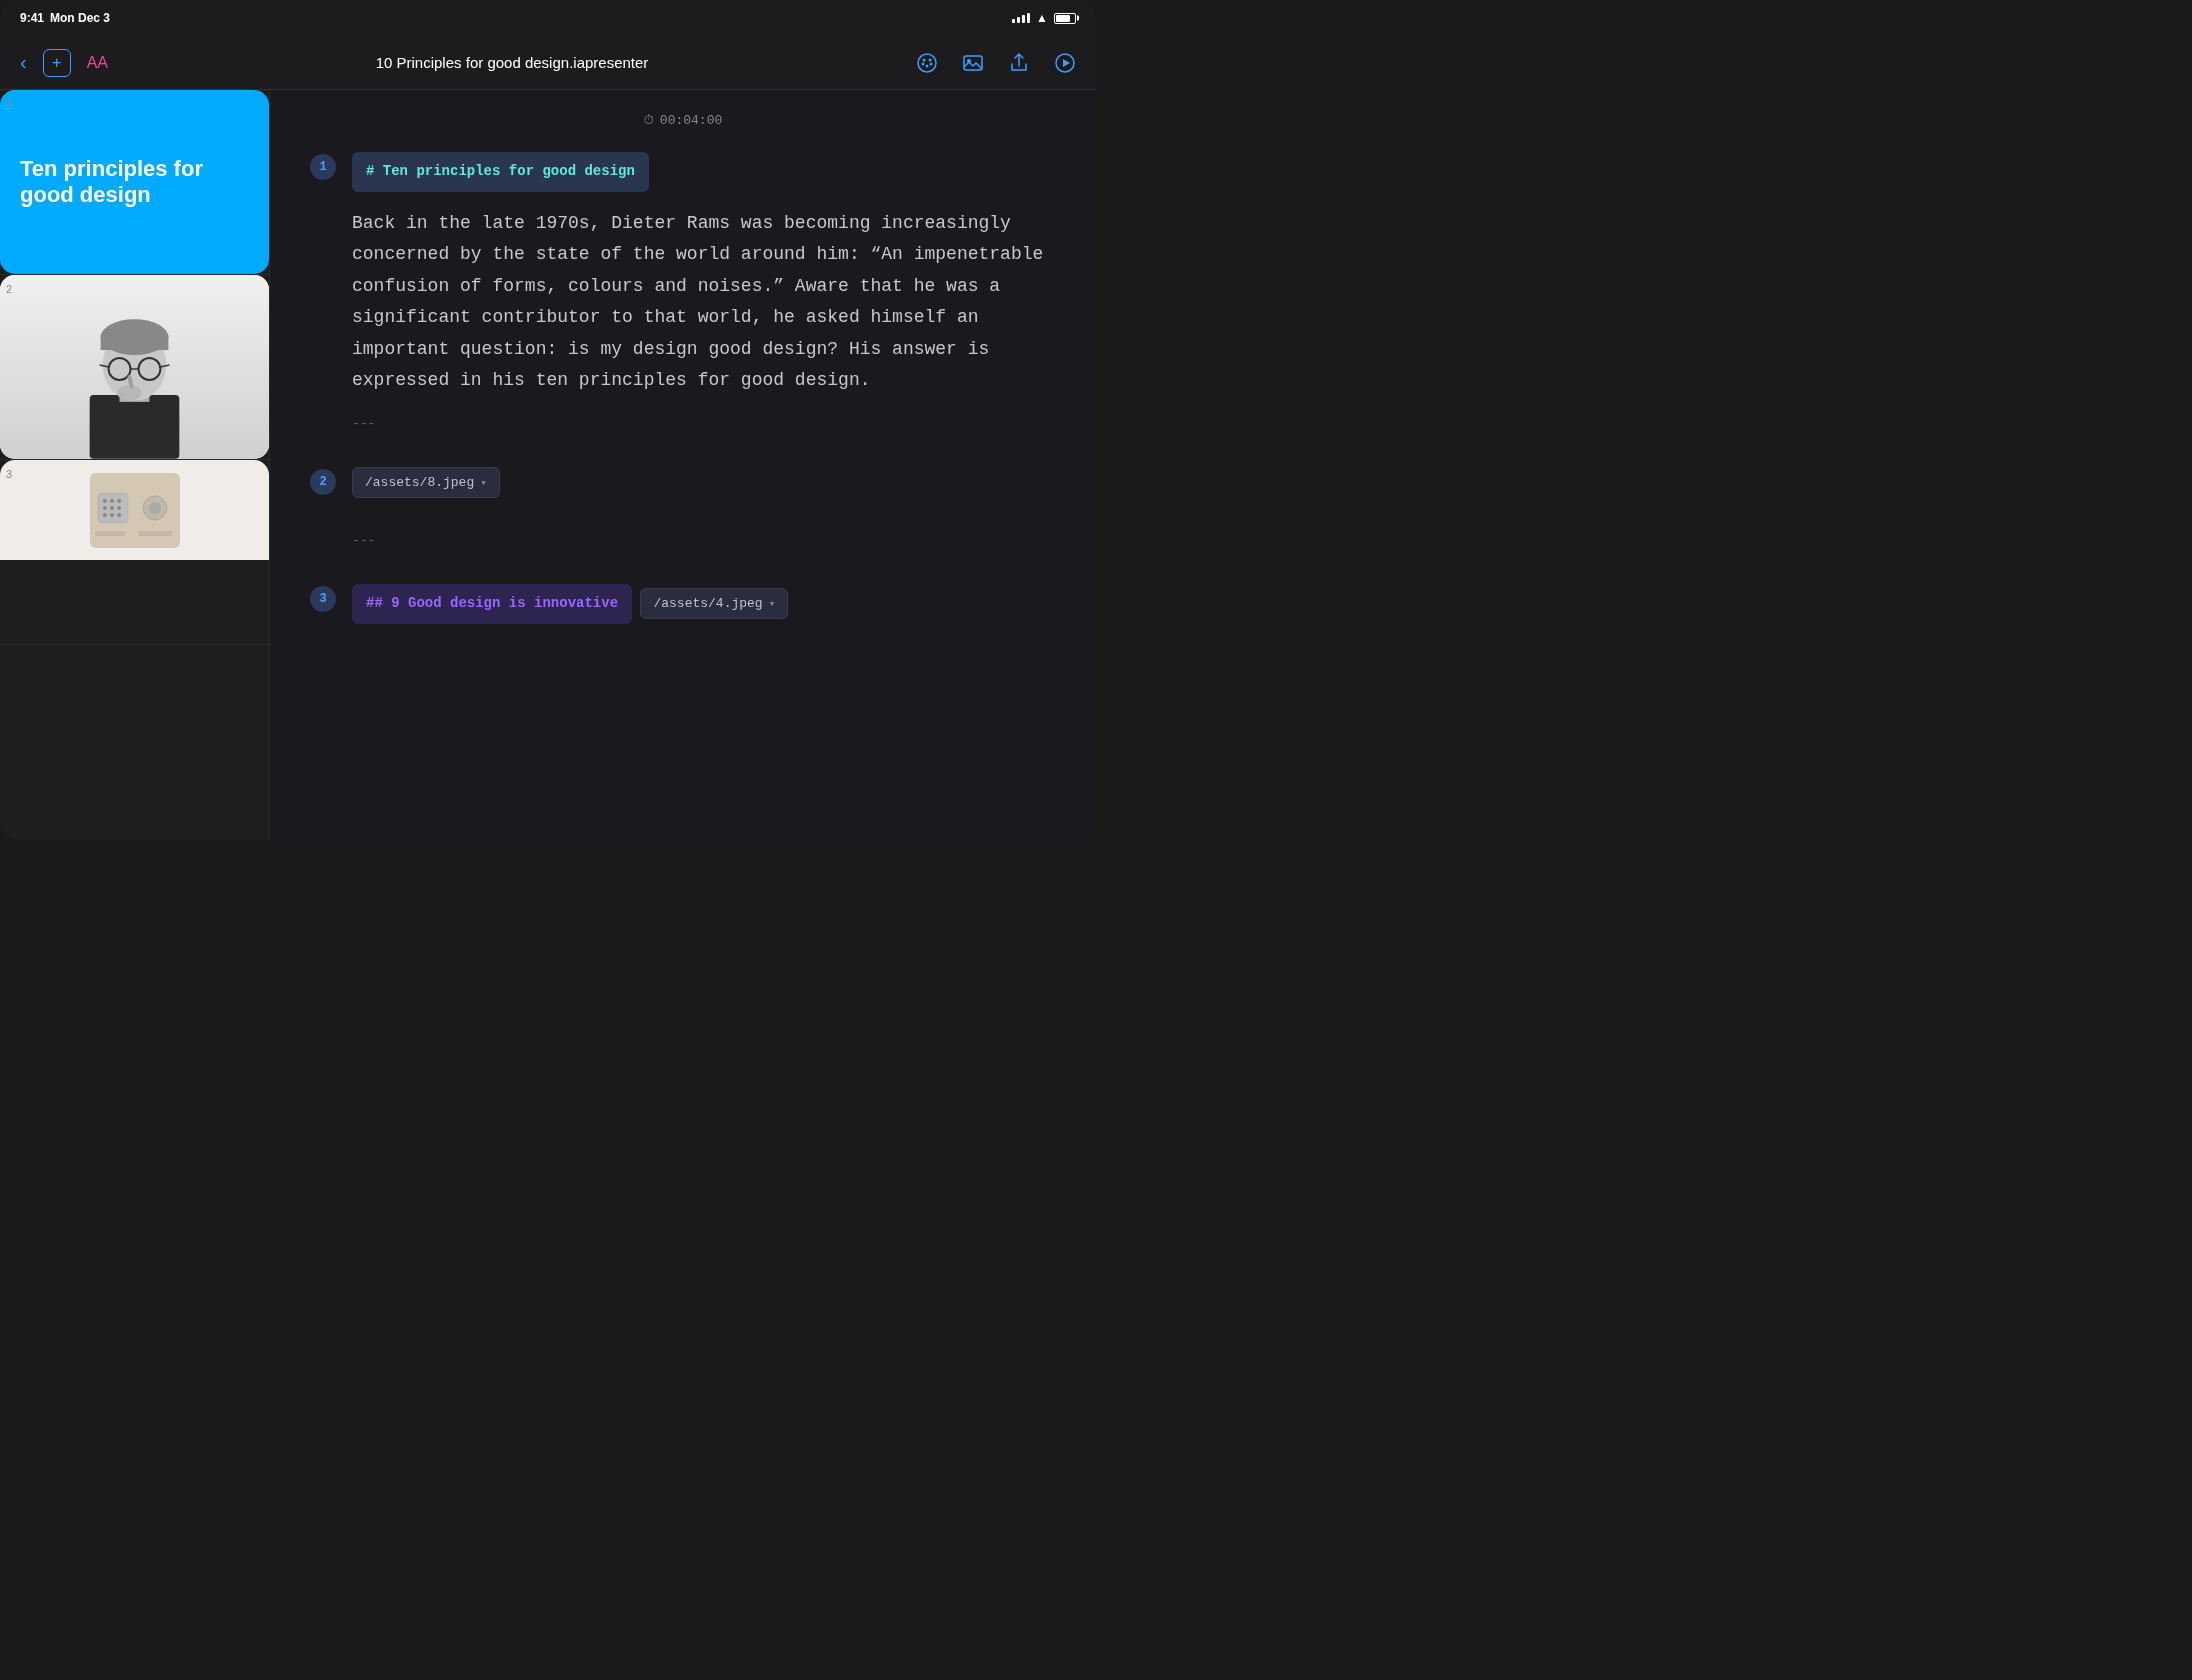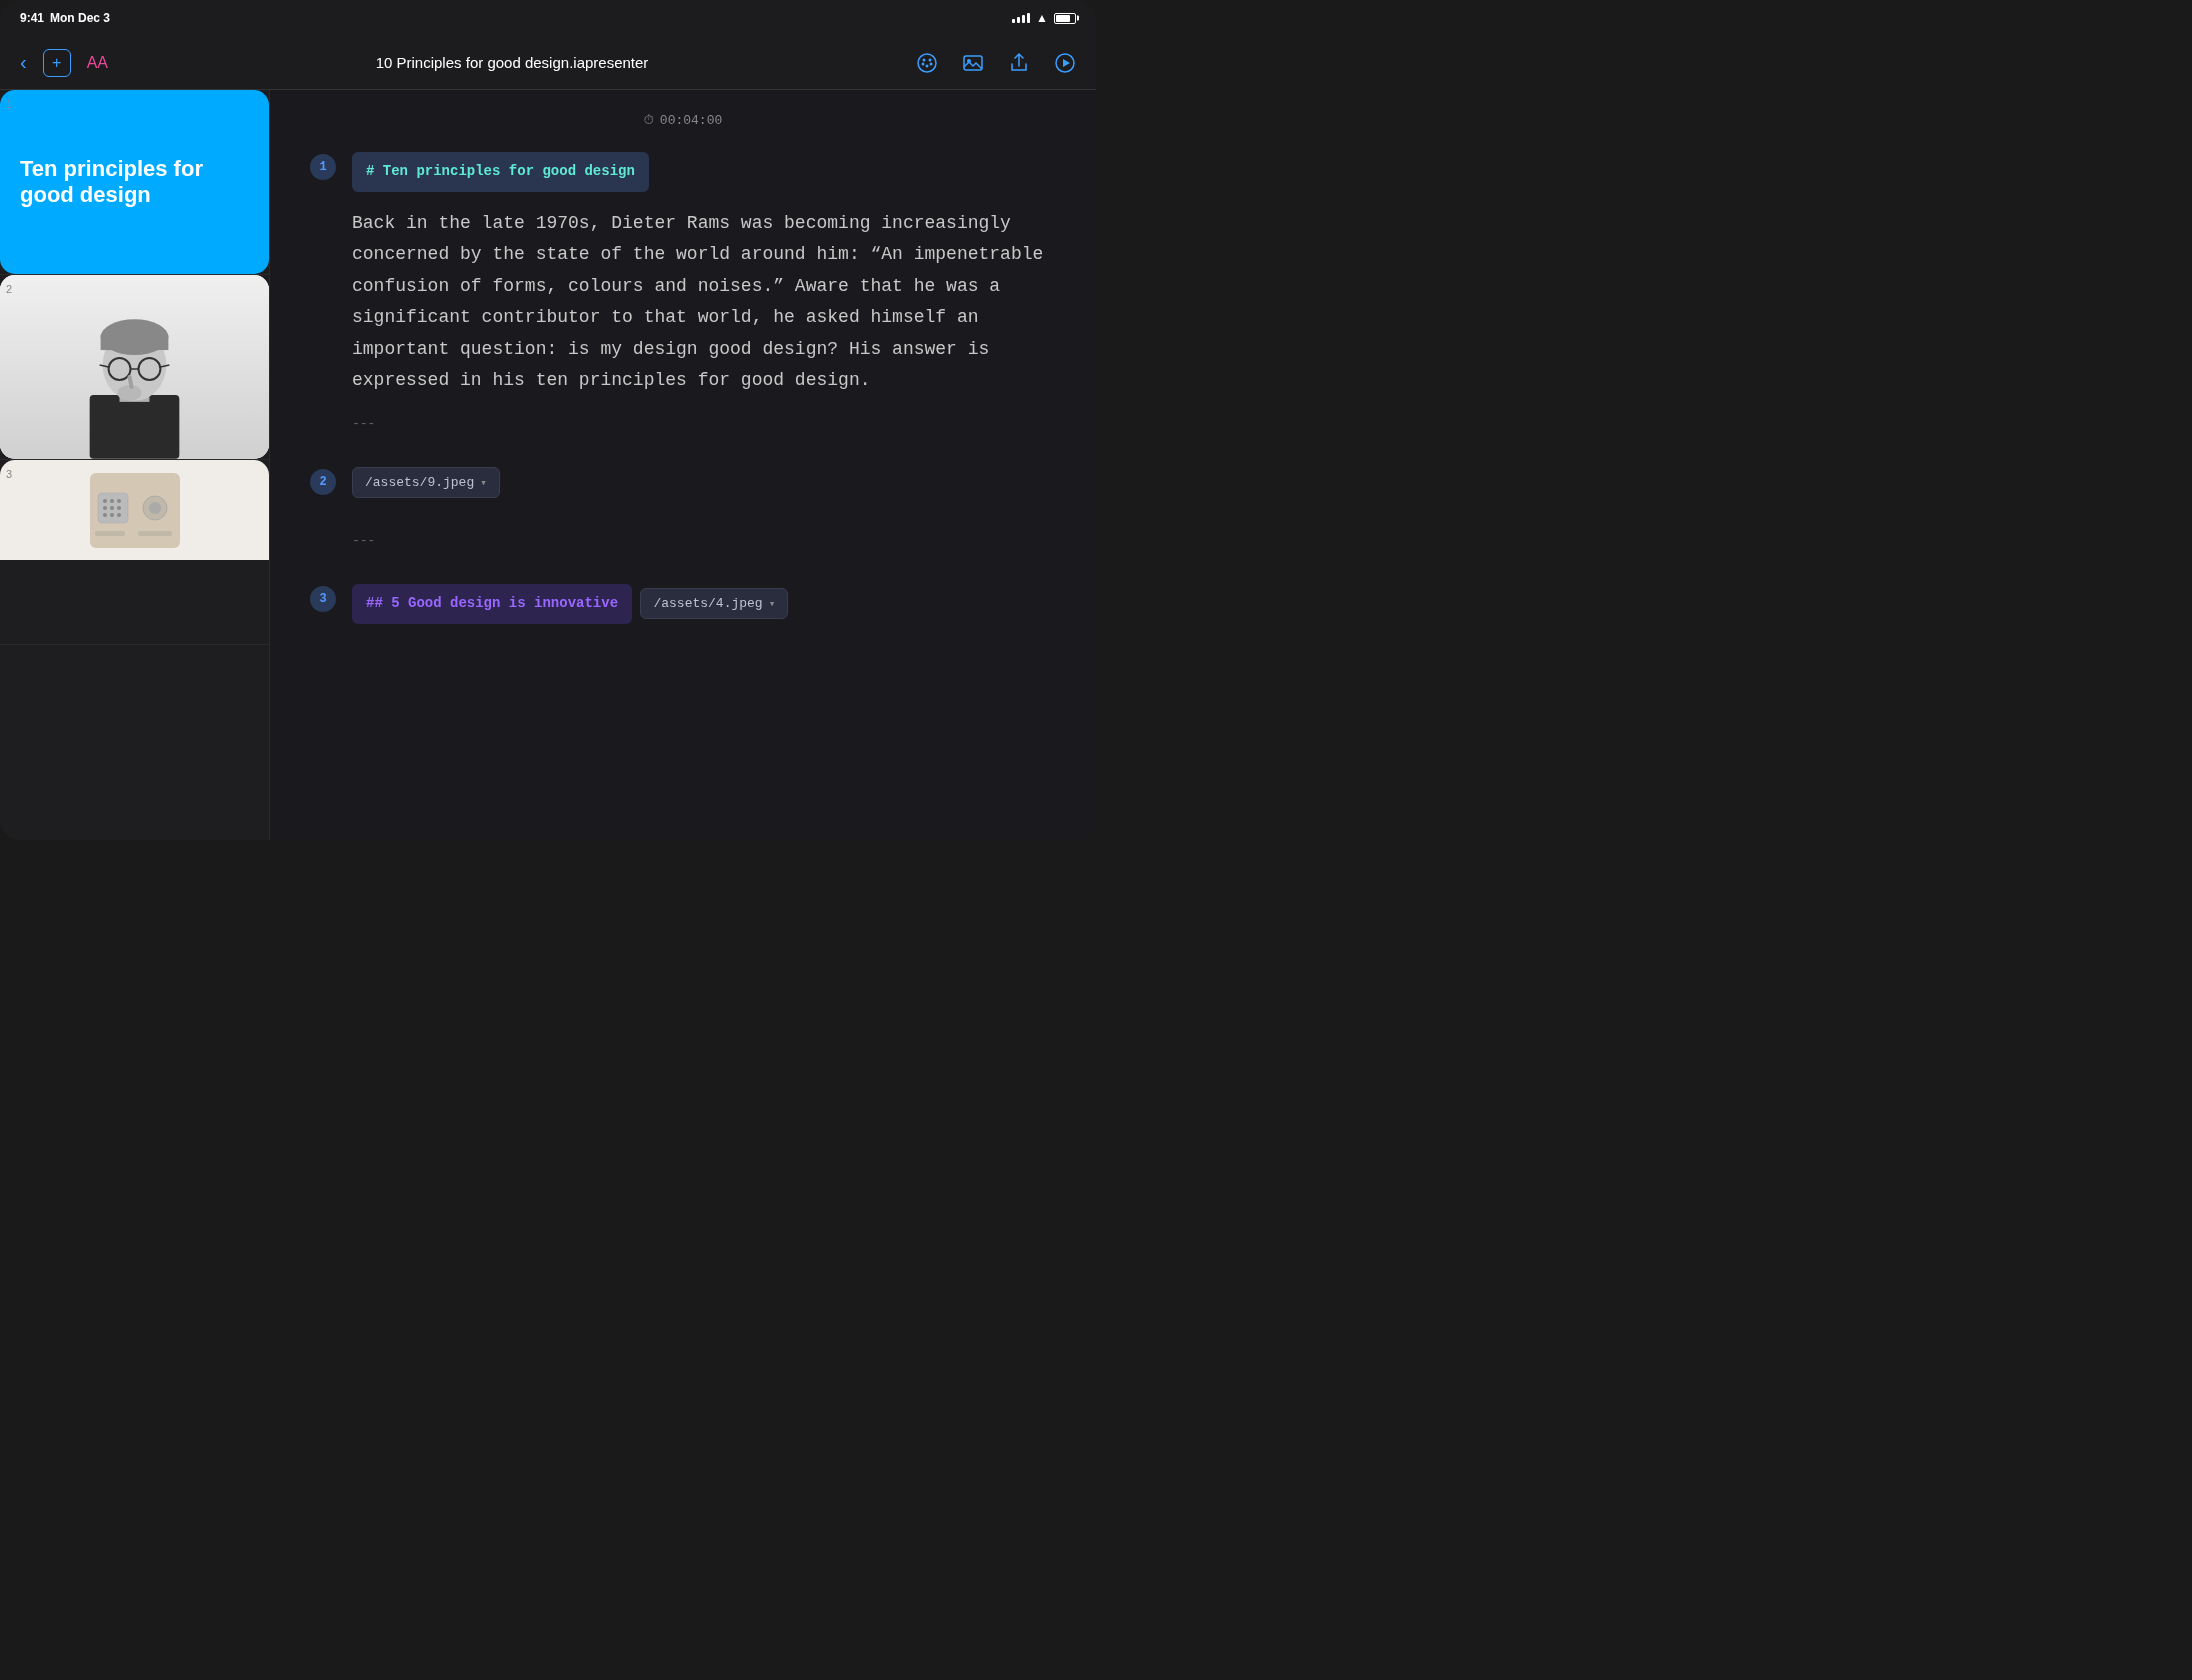--- a/index.html
+++ b/index.html
@@ -430,31 +430,31 @@
         <div class="heading-block"># Ten principles for good design</div>
         <div class="body-text">Back in the late 1970s, Dieter Rams was becoming increasingly concerned by the state of the world around him: “An impenetrable confusion of forms, colours and noises.” Aware that he was a significant contributor to that world, he asked himself an important question: is my design good design? His answer is expressed in his ten principles for good design.</div>
         <div class="separator">---</div>
       </div>
     </div>
 
     <div class="section-row">
       <div class="section-num">2</div>
       <div class="section-content">
         <button class="asset-btn">
-          <span>/assets/9.jpeg</span>
+          <span>/assets/8.jpeg</span>
           <span class="chevron">▾</span>
         </button>
         <div class="separator">---</div>
       </div>
     </div>
 
     <div class="section-row">
       <div class="section-num">3</div>
       <div class="section-content">
-        <div class="subheading-block">## 5 Good design is innovative</div>
+        <div class="subheading-block">## 9 Good design is innovative</div>
         <button class="asset-btn">
           <span>/assets/4.jpeg</span>
           <span class="chevron">▾</span>
         </button>
       </div>
     </div>
 
   </div>
 
 </div>

